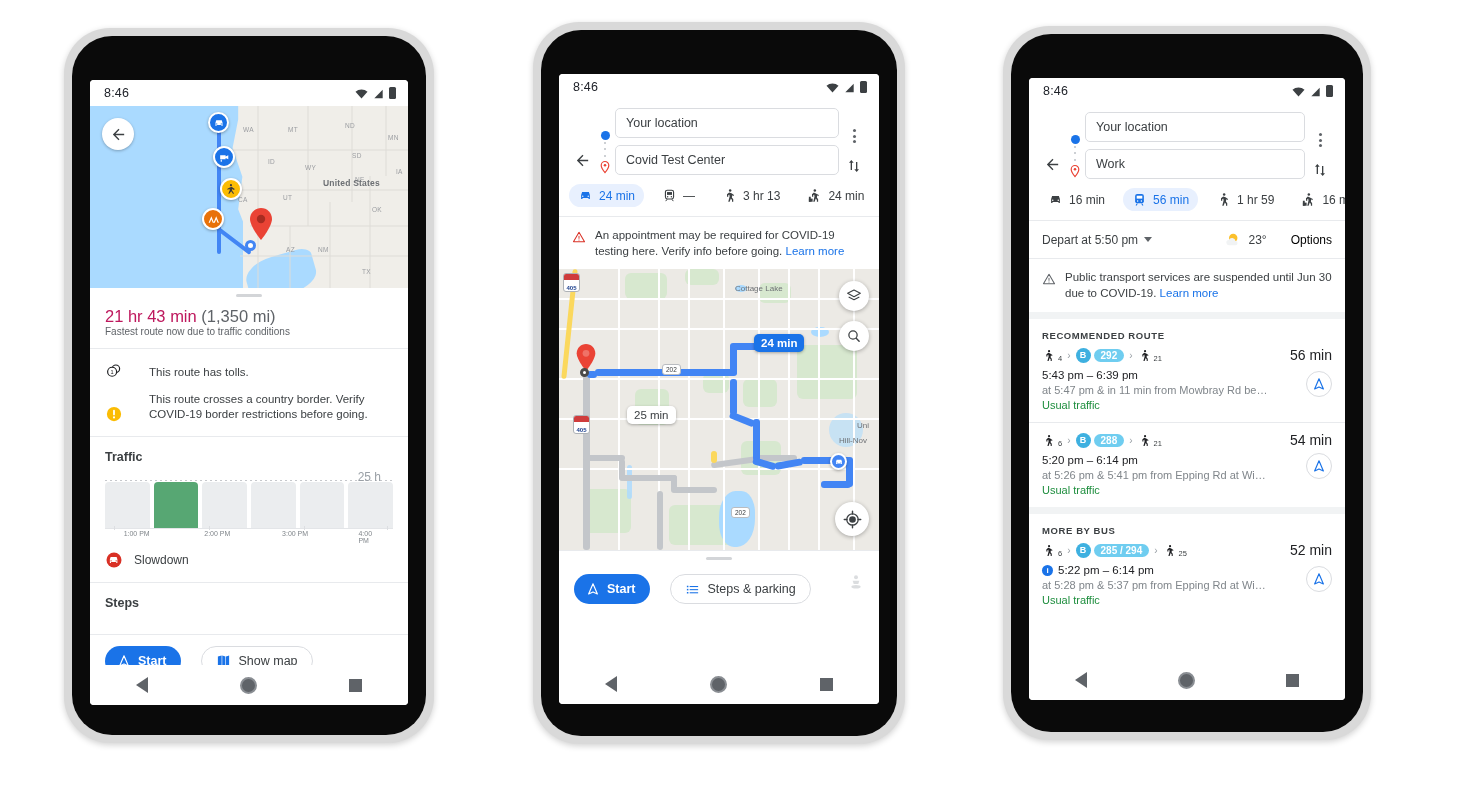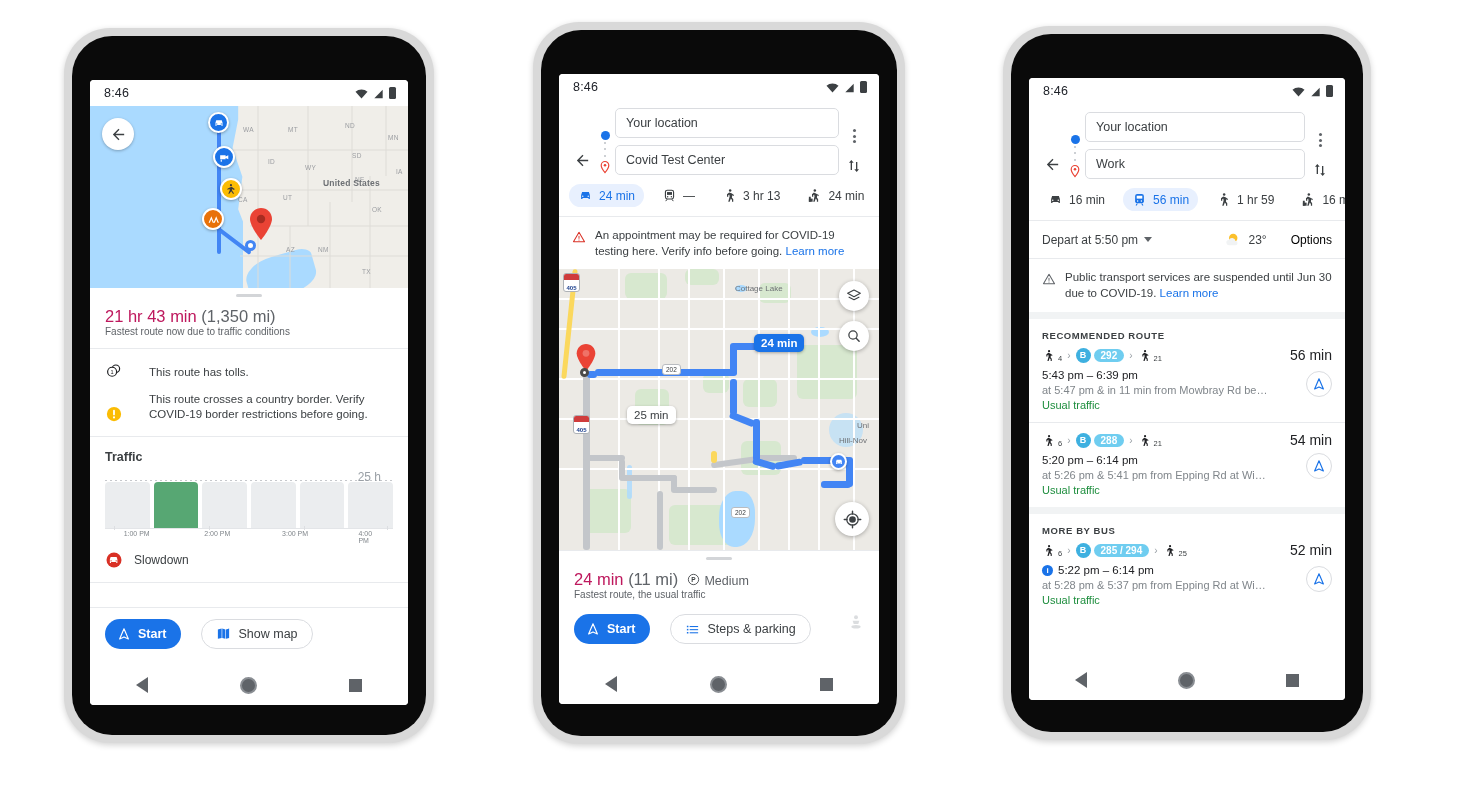--- a/index.html
+++ b/index.html
@@ -366,20 +366,21 @@
 
         <div class="slow-row">
           <svg width="18" height="18" viewBox="0 0 24 24">
             <circle cx="12" cy="12" r="10" fill="#d93025"></circle>
             <path fill="#fff" d="M6.5 11l1-3h8l1 3v5h-1.5v-1.3h-7V16H6.5v-5zm1.6 3a.9.9 0 1 0 0-1.8.9.9 0 0 0 0 1.8zm6.8 0a.9.9 0 1 0 0-1.8.9.9 0 0 0 0 1.8z"></path>
           </svg>
           <span class="slow-txt">Slowdown</span>
         </div>
 
         <div class="hr" style="margin-top:13px;"></div>
+        <div class="sect-title">Steps</div>
         <div class="hr" style="margin-top:24px;"></div>
 
         <div class="btnrow">
           <div class="btn-start">
             <svg width="14" height="14" viewBox="0 0 24 24">
                 <path fill="none" stroke="#fff" stroke-width="2" stroke-linejoin="round" d="M12 3 4.5 20.5 12 17l7.5 3.5z"></path>
               </svg>
             <span>Start</span>
           </div>
           <div class="btn-out">
@@ -588,32 +589,20 @@
           <svg width="19" height="19" viewBox="0 0 24 24">
               <circle cx="12" cy="12" r="4.2" fill="#3c4043"></circle>
               <circle cx="12" cy="12" r="7.2" fill="none" stroke="#3c4043" stroke-width="1.6"></circle>
               <path stroke="#3c4043" stroke-width="1.8" stroke-linecap="round" d="M12 1.6v3.4M12 19v3.4M1.6 12H5M19 12h3.4"></path>
             </svg>
         </div>
       </div>
 
       <div class="sheet" style="top:476px;bottom:40px;border-top:1px solid #e8eaed;">
         <div class="grabber"></div>
-        <div class="p1-dur">
-          <div class="dur-line">
-            <span class="dur-green">24 min</span>
-            <span class="dur-grey">(11 mi)</span>
-            <svg width="13" height="13" viewBox="0 0 24 24" style="vertical-align:-1px;margin-left:4px;">
-                <circle cx="12" cy="12" r="9.5" fill="none" stroke="#3c4043" stroke-width="1.6"></circle>
-                <text x="12" y="16.5" font-size="12" font-weight="bold" text-anchor="middle" fill="#3c4043" font-family="Liberation Sans">P</text>
-              </svg>
-            <span style="font-size:12.5px;color:#5f6368;">Medium</span>
-          </div>
-          <div class="dur-sub">Fastest route, the usual traffic</div>
-        </div>
         <div class="btnrow" style="padding-top:14px;">
           <div class="btn-start">
             <svg width="14" height="14" viewBox="0 0 24 24">
                 <path fill="none" stroke="#fff" stroke-width="2" stroke-linejoin="round" d="M12 3 4.5 20.5 12 17l7.5 3.5z"></path>
               </svg>
             <span>Start</span>
           </div>
           <div class="btn-out">
             <svg width="15" height="15" viewBox="0 0 24 24">
                 <g fill="#1a73e8">

